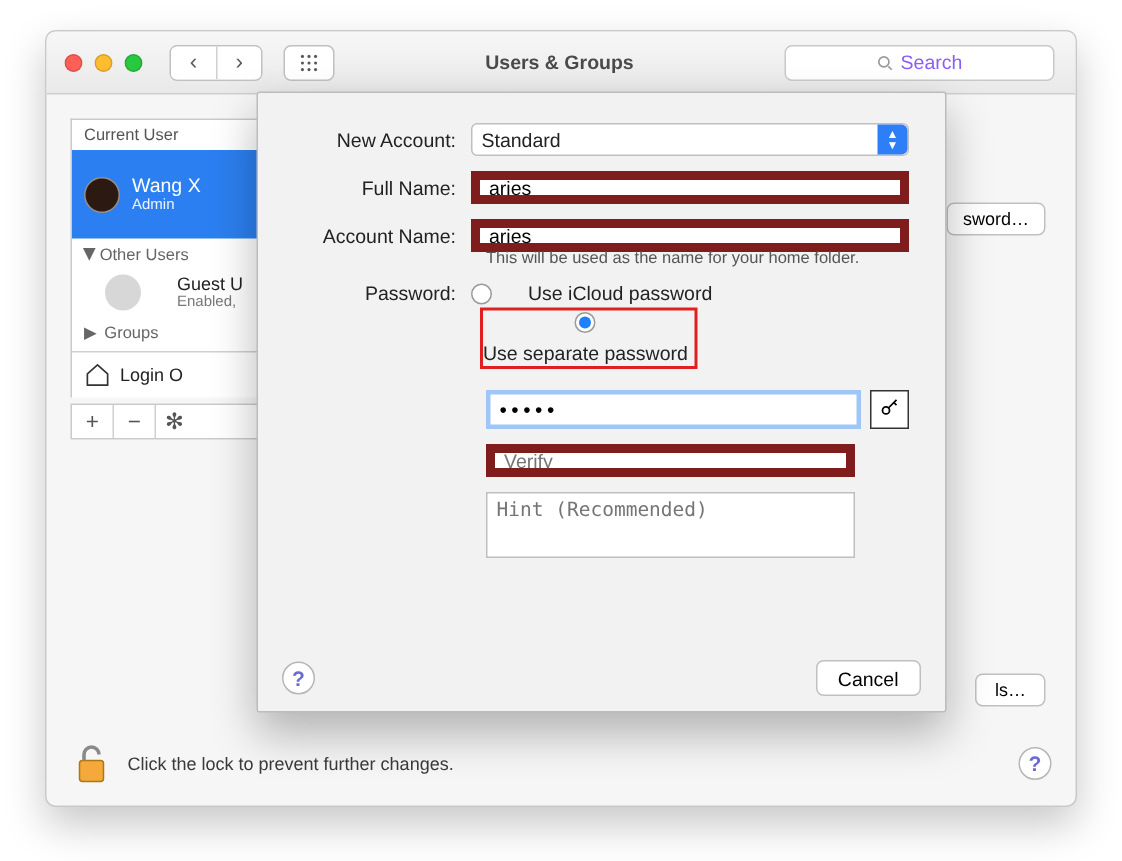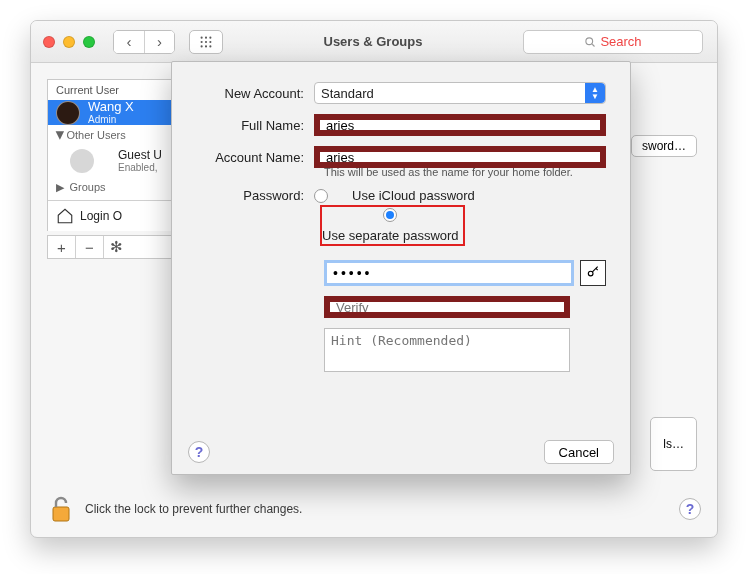--- a/index.html
+++ b/index.html
@@ -42,33 +42,33 @@
   }
   .seg button{ width:30px; border:none; background:#fff; color:#5a5a5a; font-size:15px;}
   .seg button+button{border-left:1px solid #d0d0d0;}
   .iconbtn{
     width:34px;height:24px;border:1px solid #c0c0c0;border-radius:5px;background:#fff;
     margin-left:8px; display:flex;align-items:center;justify-content:center;color:#5a5a5a;
   }
   .title { flex:1; text-align:center; color:#4a4a4a; font-size:13px; font-weight:700;}
   .searchwrap{
     width:180px;height:24px;border:1px solid #c9c9c9;border-radius:5px;background:#fff;
-    display:flex;align-items:center;justify-content:center;color:#ef4444;gap:4px;margin-right:6px;
+    display:flex;align-items:center;justify-content:center;color:#8b5cf6;gap:4px;margin-right:6px;
   }
   .searchwrap svg{width:12px;height:12px;}
   
   .body{display:flex; height:calc(100% - 42px - 56px);}
   .sidebar{
     width:168px; background:#fff; border:1px solid #c9c9c9; margin:16px 0 4px 16px;
     border-bottom:none;
     display:flex; flex-direction:column;
   }
   .section-h{ padding:4px 8px; color:#555; font-size:11px;}
   .cur-user{
-    background:#2c7ff0; color:#fff; padding:0 8px; display:flex; align-items:center; gap:8px;
+    background:#2c7ff0; color:#fff; padding:17px 8px; display:flex; align-items:center; gap:8px;
   }
   .avatar{ width:24px;height:24px;border-radius:50%;background:#2c1a12;border:1px solid rgba(255,255,255,0.5);}
   .cur-user .nm{font-size:13px;line-height:14px;}
   .cur-user .role{font-size:10px;opacity:.9;}
   .other-h{ padding:4px 8px; color:#666; font-size:11px;}
   .tri{display:inline-block;transform:rotate(90deg);margin-right:2px;}
   .tri.closed{transform:rotate(0);}
   .guest{ padding:2px 8px 2px 22px; display:flex; gap:24px; align-items:center;}
   .guest .av{width:24px;height:24px;border-radius:50%;background:#d7d7d7;}
   .guest .nm{font-size:12px;} .guest .sub{font-size:10px;color:#777;}
@@ -79,21 +79,21 @@
   .sbar-tools{
     height:24px;border:1px solid #c9c9c9;background:#fff;display:flex;margin:0 0 0 16px;width:168px;
   }
   .sbar-tools button{width:28px;border:none;border-right:1px solid #d0d0d0;background:#fff;font-size:15px;color:#555;}
   .sbar-tools button:last-child{border-right:none;flex:1;text-align:left;padding-left:6px;}
   .mainpane{ flex:1; position:relative; margin:16px 16px 0 12px; }
   .pwd-btn{
     position:absolute; top:56px; right:4px; padding:3px 10px; border:1px solid #c0c0c0;
     border-radius:5px; background:#fff; font-size:12px;
   }
-  .ls-btn{ position:absolute; bottom:10px; right:4px; padding:19px 12px; border:1px solid #c0c0c0;border-radius:5px;background:#fff;font-size:12px;}
+  .ls-btn{ position:absolute; bottom:10px; right:4px; padding:3px 12px; border:1px solid #c0c0c0;border-radius:5px;background:#fff;font-size:12px;}
   
   .footer{
     height:56px; padding:0 16px; display:flex; align-items:center; gap:10px;
     color:#3a3a3a; font-size:12px;
   }
   .lock svg{width:28px;height:28px;}
   .help{margin-left:auto;}
   .helpbtn{
     width:22px;height:22px;border-radius:50%;border:1px solid #b6b6b6;background:#fff;
     color:#6b6bd2;font-weight:bold;font-size:14px;display:flex;align-items:center;justify-content:center;

